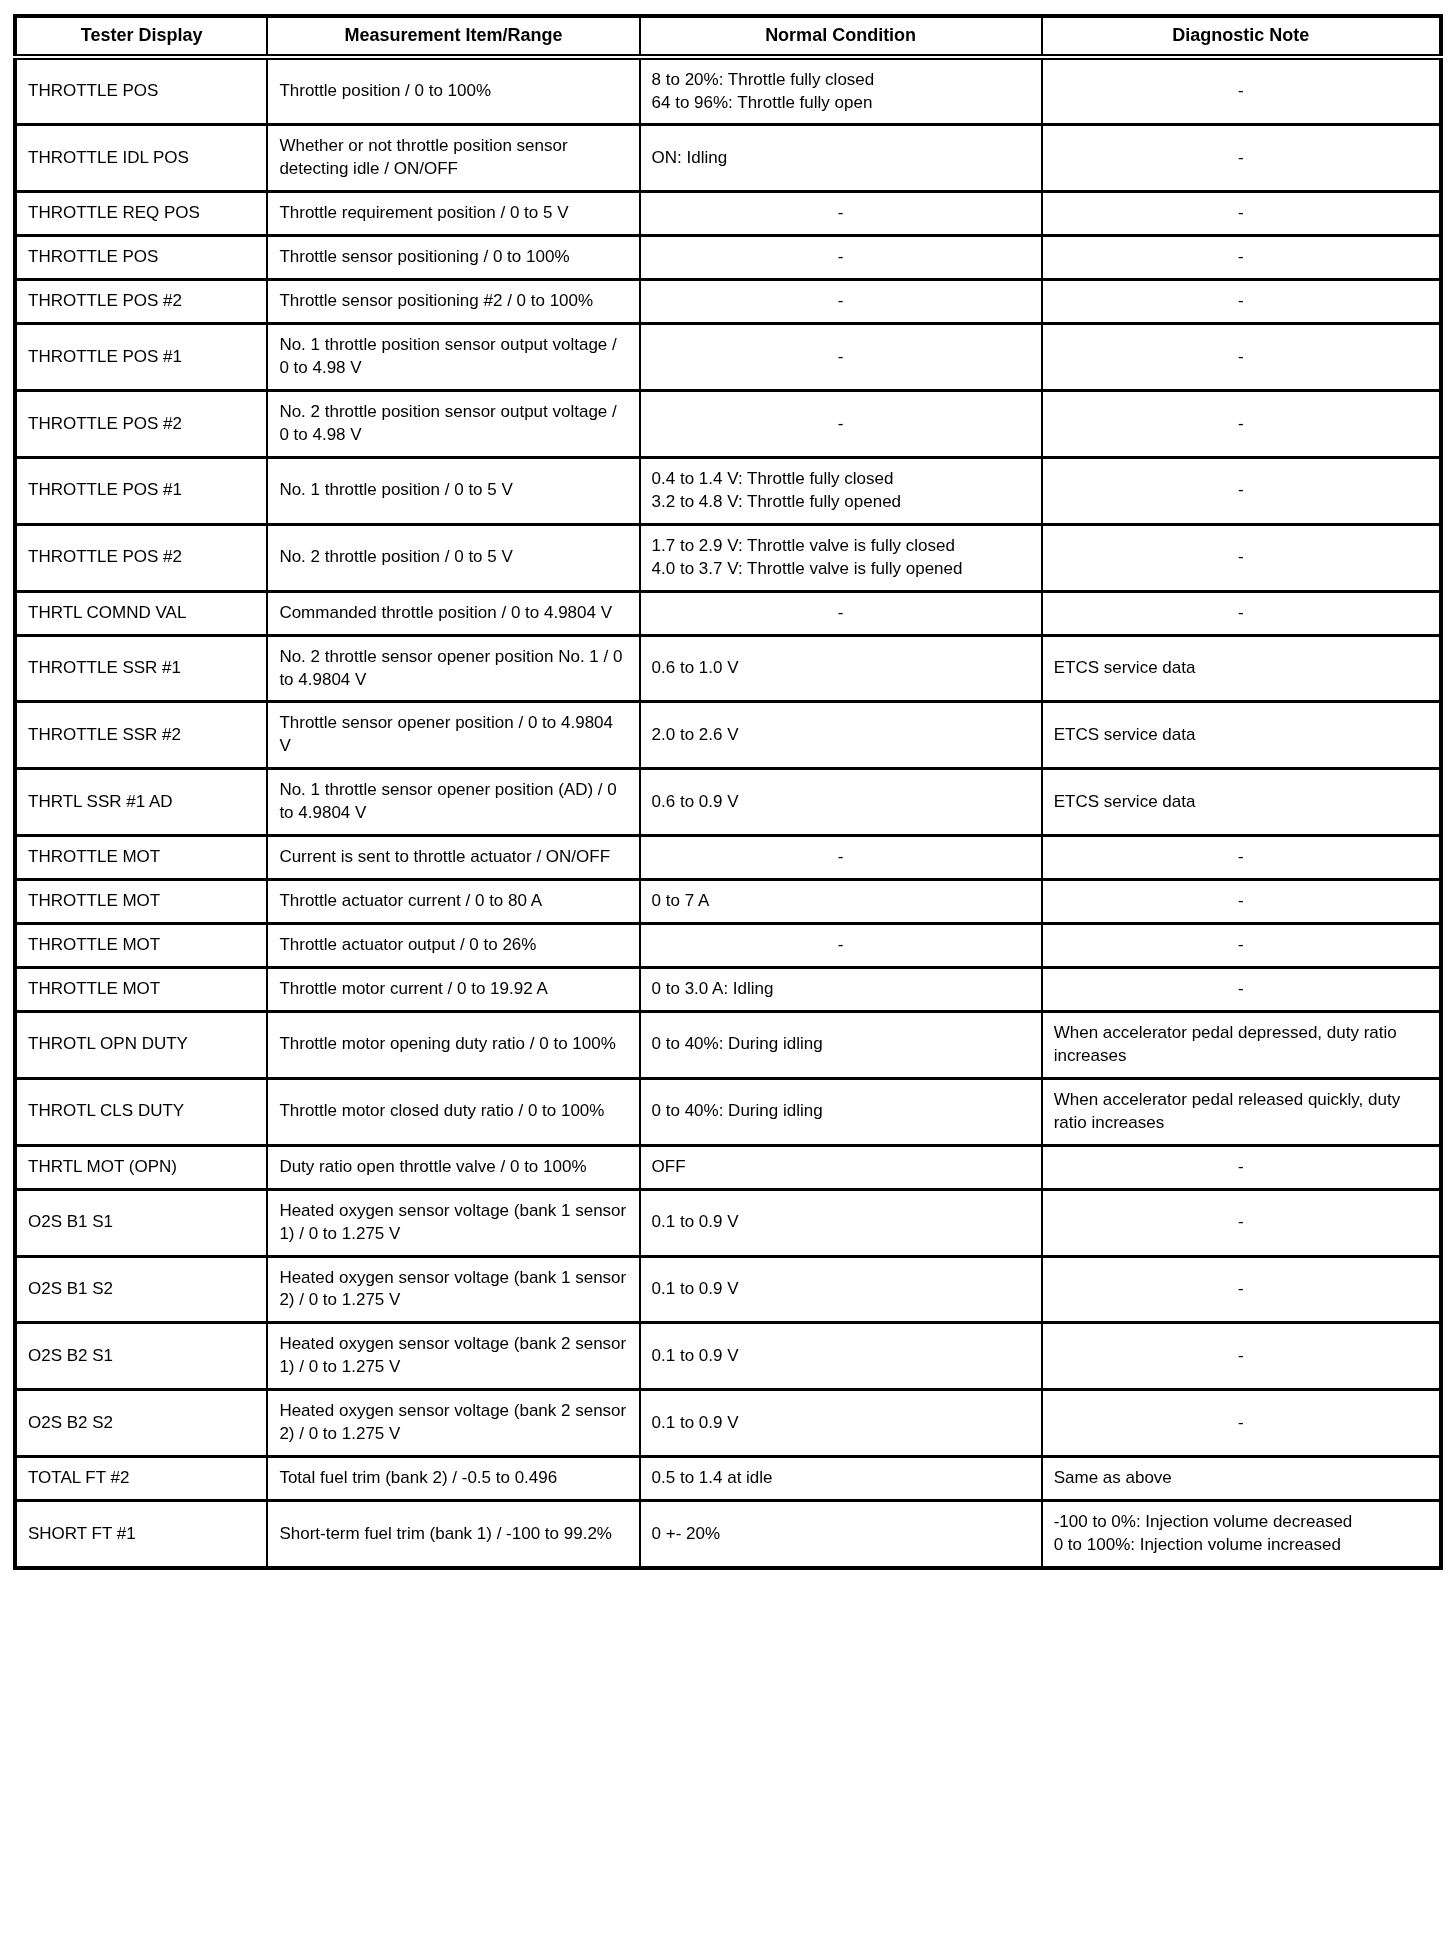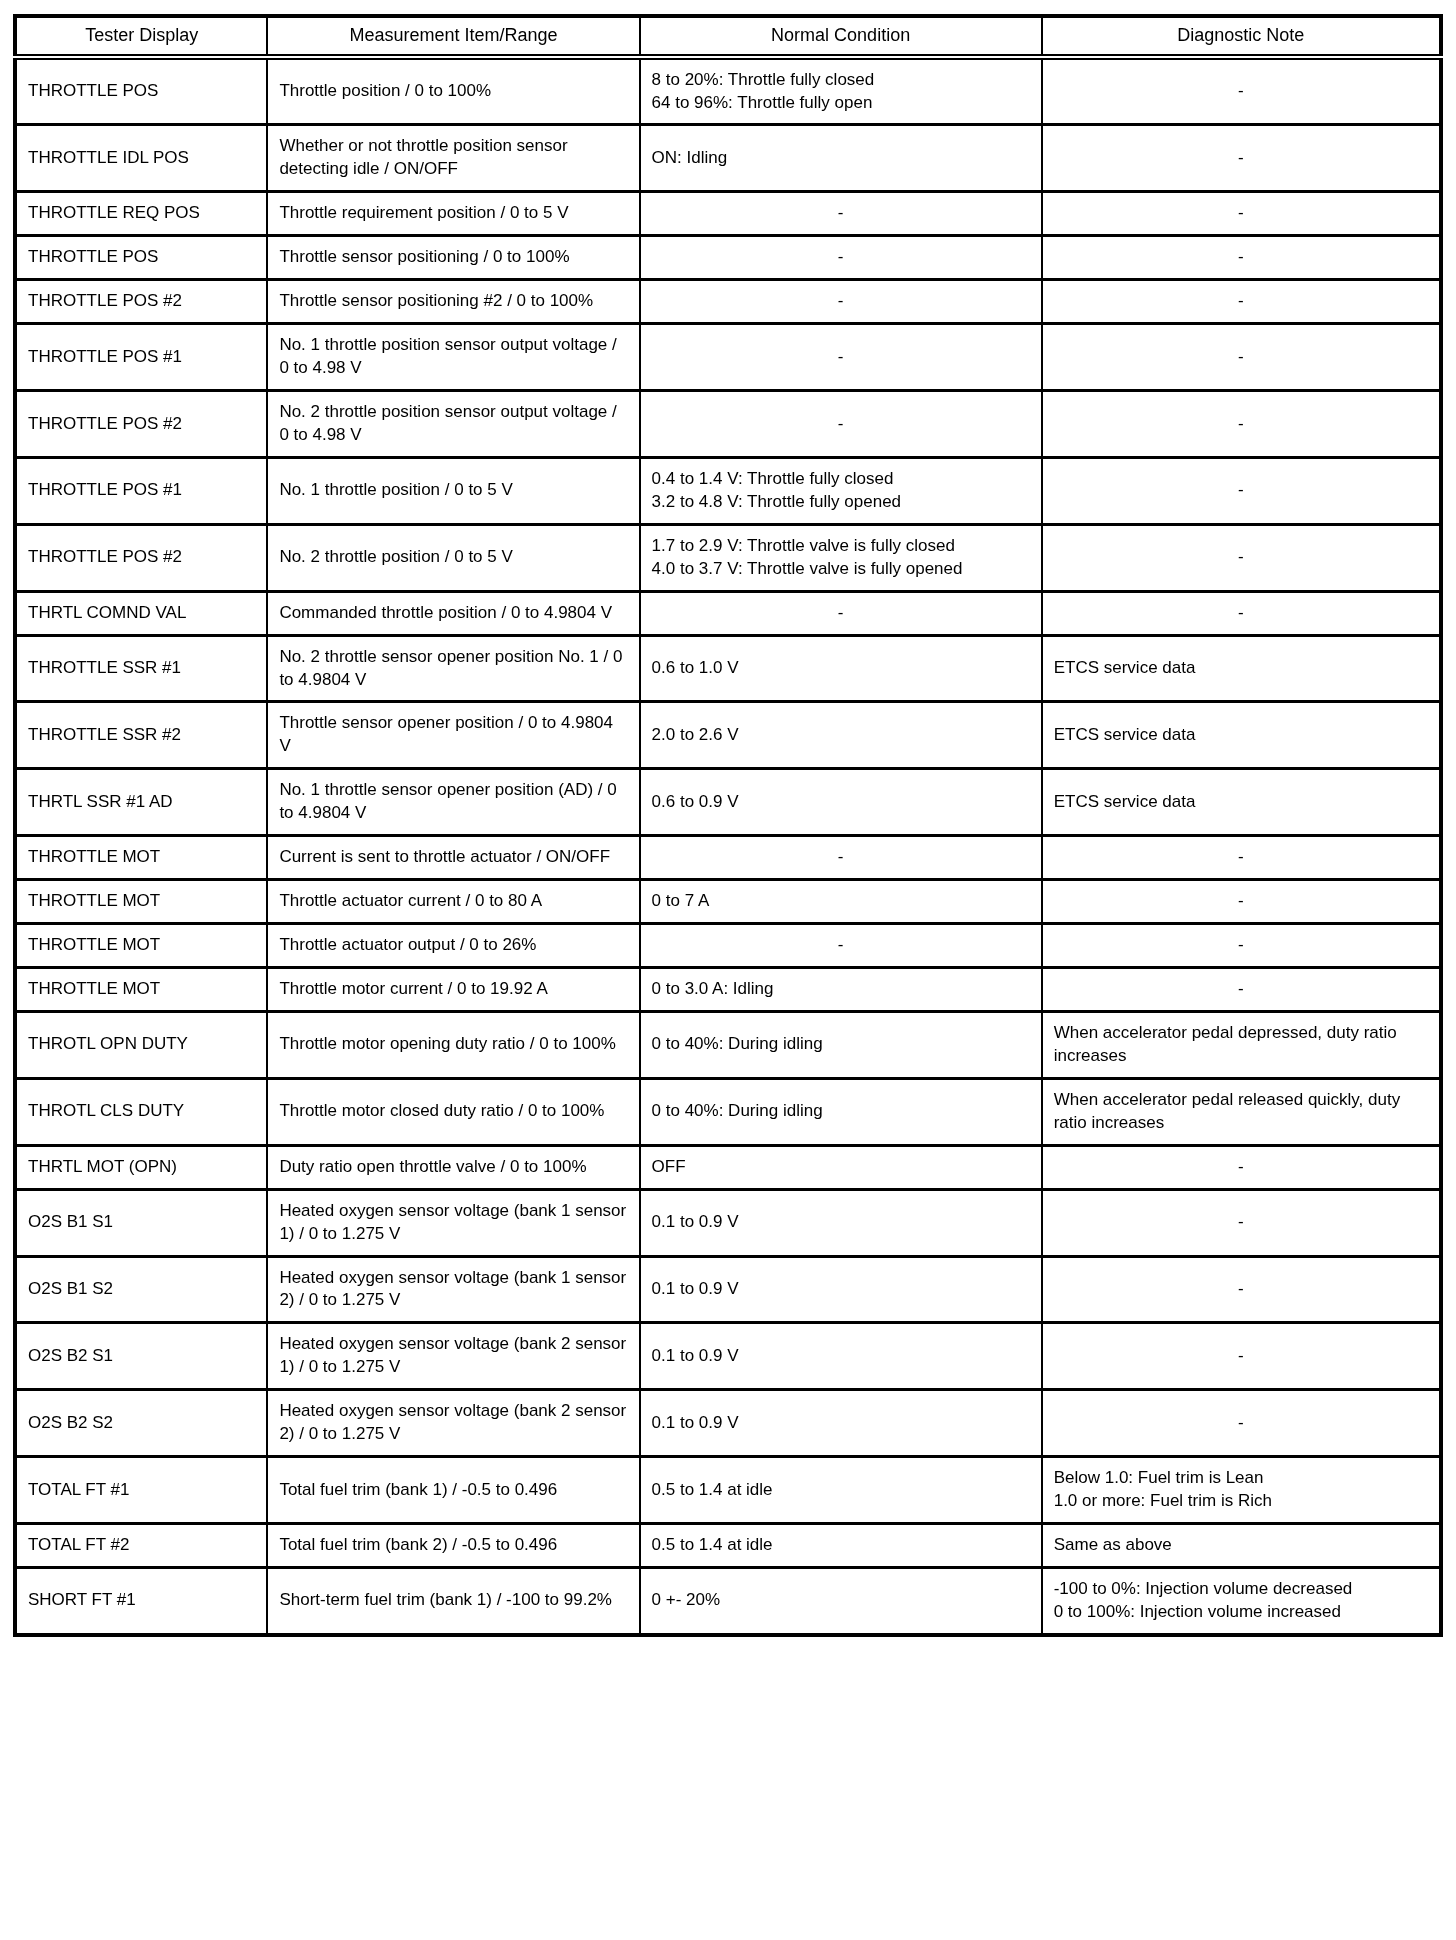--- a/index.html
+++ b/index.html
@@ -26,21 +26,21 @@
     border-top: 3px solid #000000;
     border-bottom: 3px solid #000000;
     border-left: 2px solid #000000;
     border-right: 2px solid #000000;
     vertical-align: middle;
     box-sizing: border-box;
     word-wrap: break-word;
   }
   thead th {
     font-size: 18px;
-    font-weight: normal;
+    font-weight: bold;
     text-align: center;
     padding: 7px 8px;
     border-bottom: 6px double #000000;
     line-height: 1.2;
   }
   tbody td {
     font-size: 17px;
     padding: 9px 11px;
     line-height: 1.35;
     text-align: left;
@@ -215,27 +215,20 @@
           <td>0.1 to 0.9 V</td>
           <td class="dash">-</td>
         </tr>
         <tr>
           <td>O2S B2 S2</td>
           <td>Heated oxygen sensor voltage (bank 2 sensor 2) / 0 to 1.275 V</td>
           <td>0.1 to 0.9 V</td>
           <td class="dash">-</td>
         </tr>
         <tr>
-          <td>TOTAL FT #1</td>
-          <td>Total fuel trim (bank 1) / -0.5 to 0.496</td>
-          <td>0.5 to 1.4 at idle</td>
-          <td>Below 1.0: Fuel trim is Lean
-1.0 or more: Fuel trim is Rich</td>
-        </tr>
-        <tr>
           <td>TOTAL FT #2</td>
           <td>Total fuel trim (bank 2) / -0.5 to 0.496</td>
           <td>0.5 to 1.4 at idle</td>
           <td>Same as above</td>
         </tr>
         <tr>
           <td>SHORT FT #1</td>
           <td>Short-term fuel trim (bank 1) / -100 to 99.2%</td>
           <td>0 +- 20%</td>
           <td>-100 to 0%: Injection volume decreased

